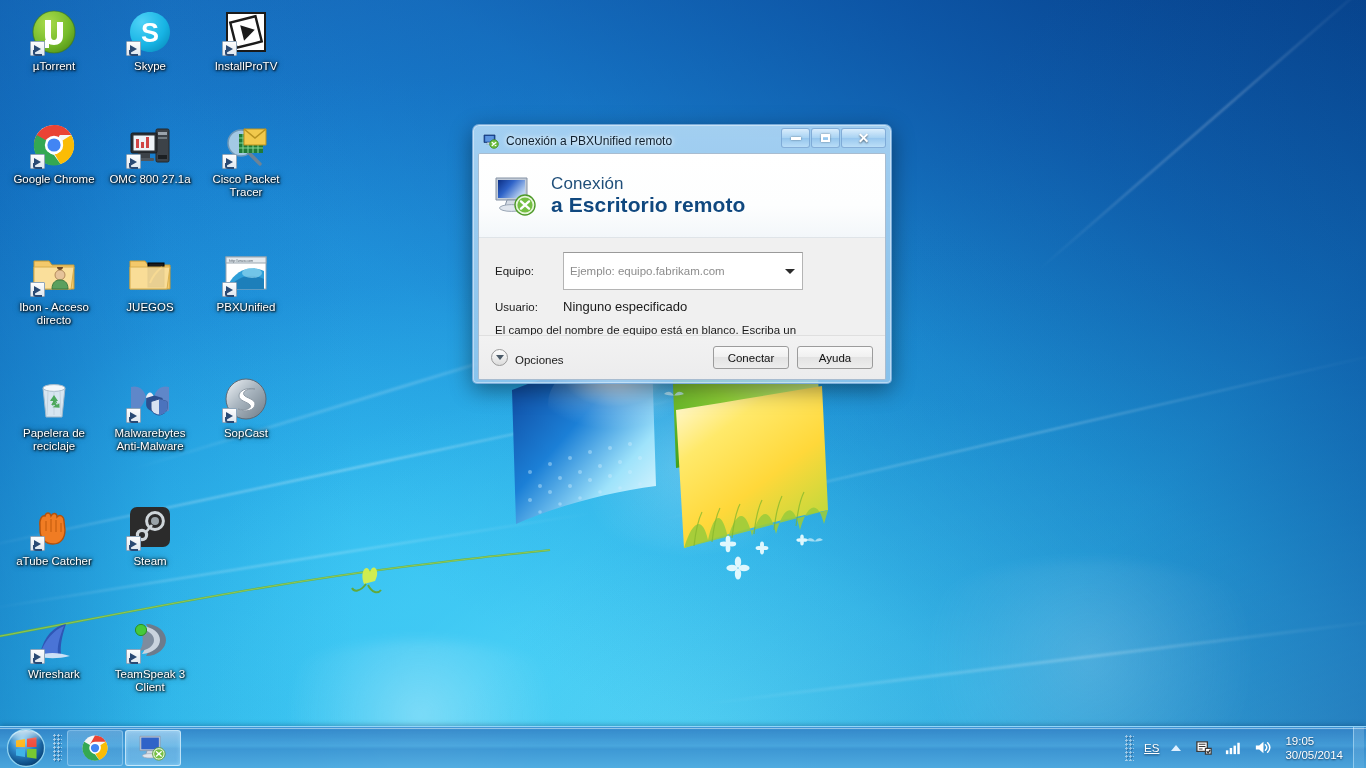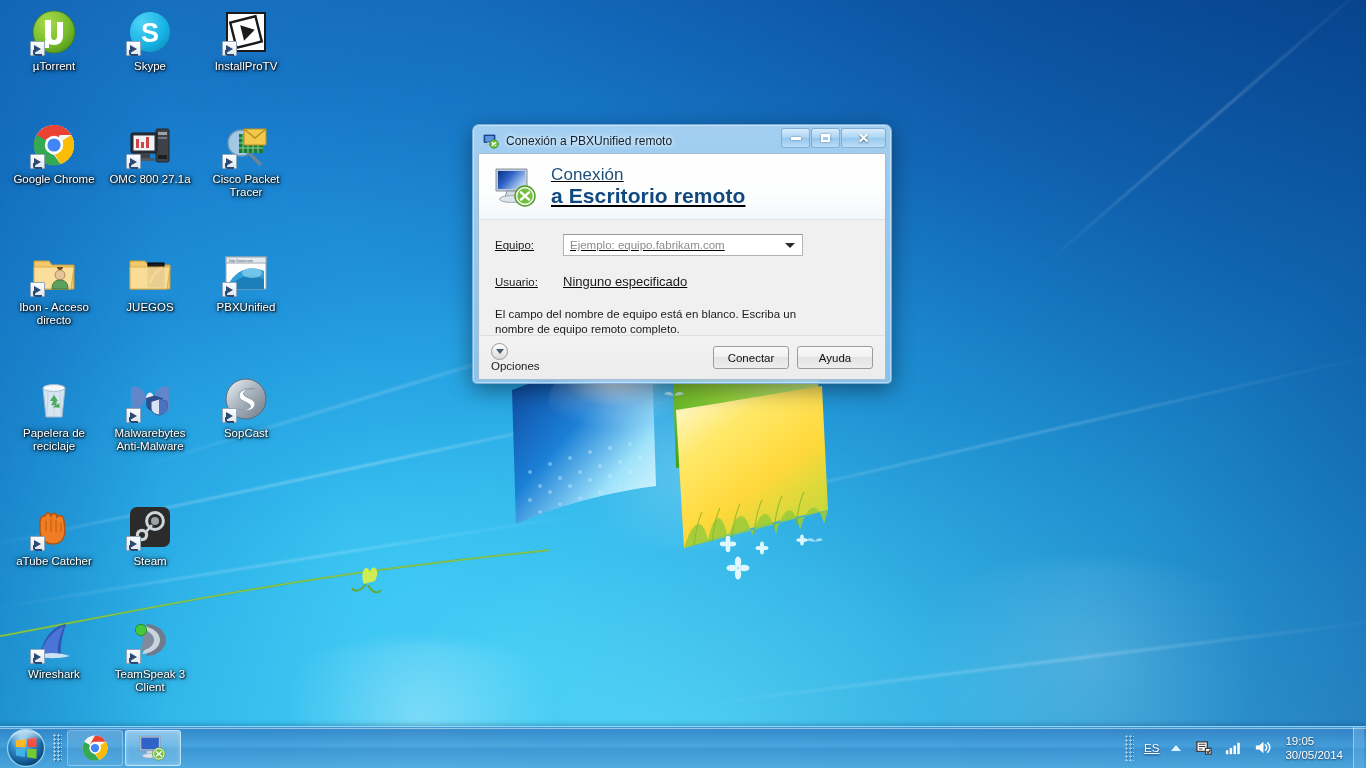--- a/index.html
+++ b/index.html
@@ -177,39 +177,38 @@
 
   #rdp-body {
     height: 227px;
     background: #f0f0f0;
     border: 1px solid #a8bcd0;
     border-radius: 2px;
     overflow: hidden;
     position: relative;
   }
   #rdp-header {
-    height: 66px;
+    height: 84px;
     background: linear-gradient(180deg, #ffffff 0%, #fdfefe 62%, #f3f7fa 100%);
     border-bottom: 1px solid #dfe4e8;
     display: flex;
     align-items: center;
     padding-left: 14px;
-    text-decoration: underline;
   }
   #rdp-header-icon { width: 46px; height: 44px; position: relative; margin-right: 12px; }
   #rdp-header-text { line-height: 1.04; }
   .hdr-line1 { font-size: 17px; color: #1f4e79; letter-spacing: .1px; }
   .hdr-line2 { font-size: 21px; font-weight: bold; color: #10487f; letter-spacing: .1px; margin-top: 1px; }
 
   #rdp-form { padding: 14px 14px 0 16px; }
-  .form-row { display: flex; align-items: center; margin-bottom: 18px; text-decoration: underline; }
+  .form-row { display: flex; align-items: center; margin-bottom: 9px; }
   .form-label { width: 68px; font-size: 11.5px; color: #1a1a1a; }
   .combo {
     position: relative;
-    width: 240px; height: 22px;
+    width: 240px; height: 38px;
     background: #fff;
     border: 1px solid #b4b4b4;
     border-top-color: #9a9a9a;
     display: flex; align-items: center;
     padding-left: 6px;
     cursor: text;
   }
   .combo-value { font-size: 11.5px; color: #8c8c8c; }
   .combo-arrow {
     position: absolute; right: 7px; top: 50%;
@@ -232,21 +231,21 @@
   #rdp-footer {
     position: absolute;
     left: 0; right: 0; bottom: 0;
     height: 44px;
     display: flex;
     align-items: center;
     padding: 0 12px 0 12px;
     border-top: 1px solid #dfdfdf;
     background: linear-gradient(180deg, #f2f2f2 0%, #ececed 100%);
   }
-  #options-toggle { display: flex; align-items: flex-start; cursor: pointer; flex-direction: column; }
+  #options-toggle { display: flex; align-items: flex-end; cursor: pointer; }
   .chev-circle {
     width: 17px; height: 17px; border-radius: 50%;
     background: linear-gradient(180deg, #fdfdfd, #dcdcdc);
     border: 1px solid #9a9a9a;
     display: flex; align-items: center; justify-content: center;
     margin-right: 7px;
   }
   .chev-down {
     width: 0; height: 0;
     border-left: 4px solid transparent;

